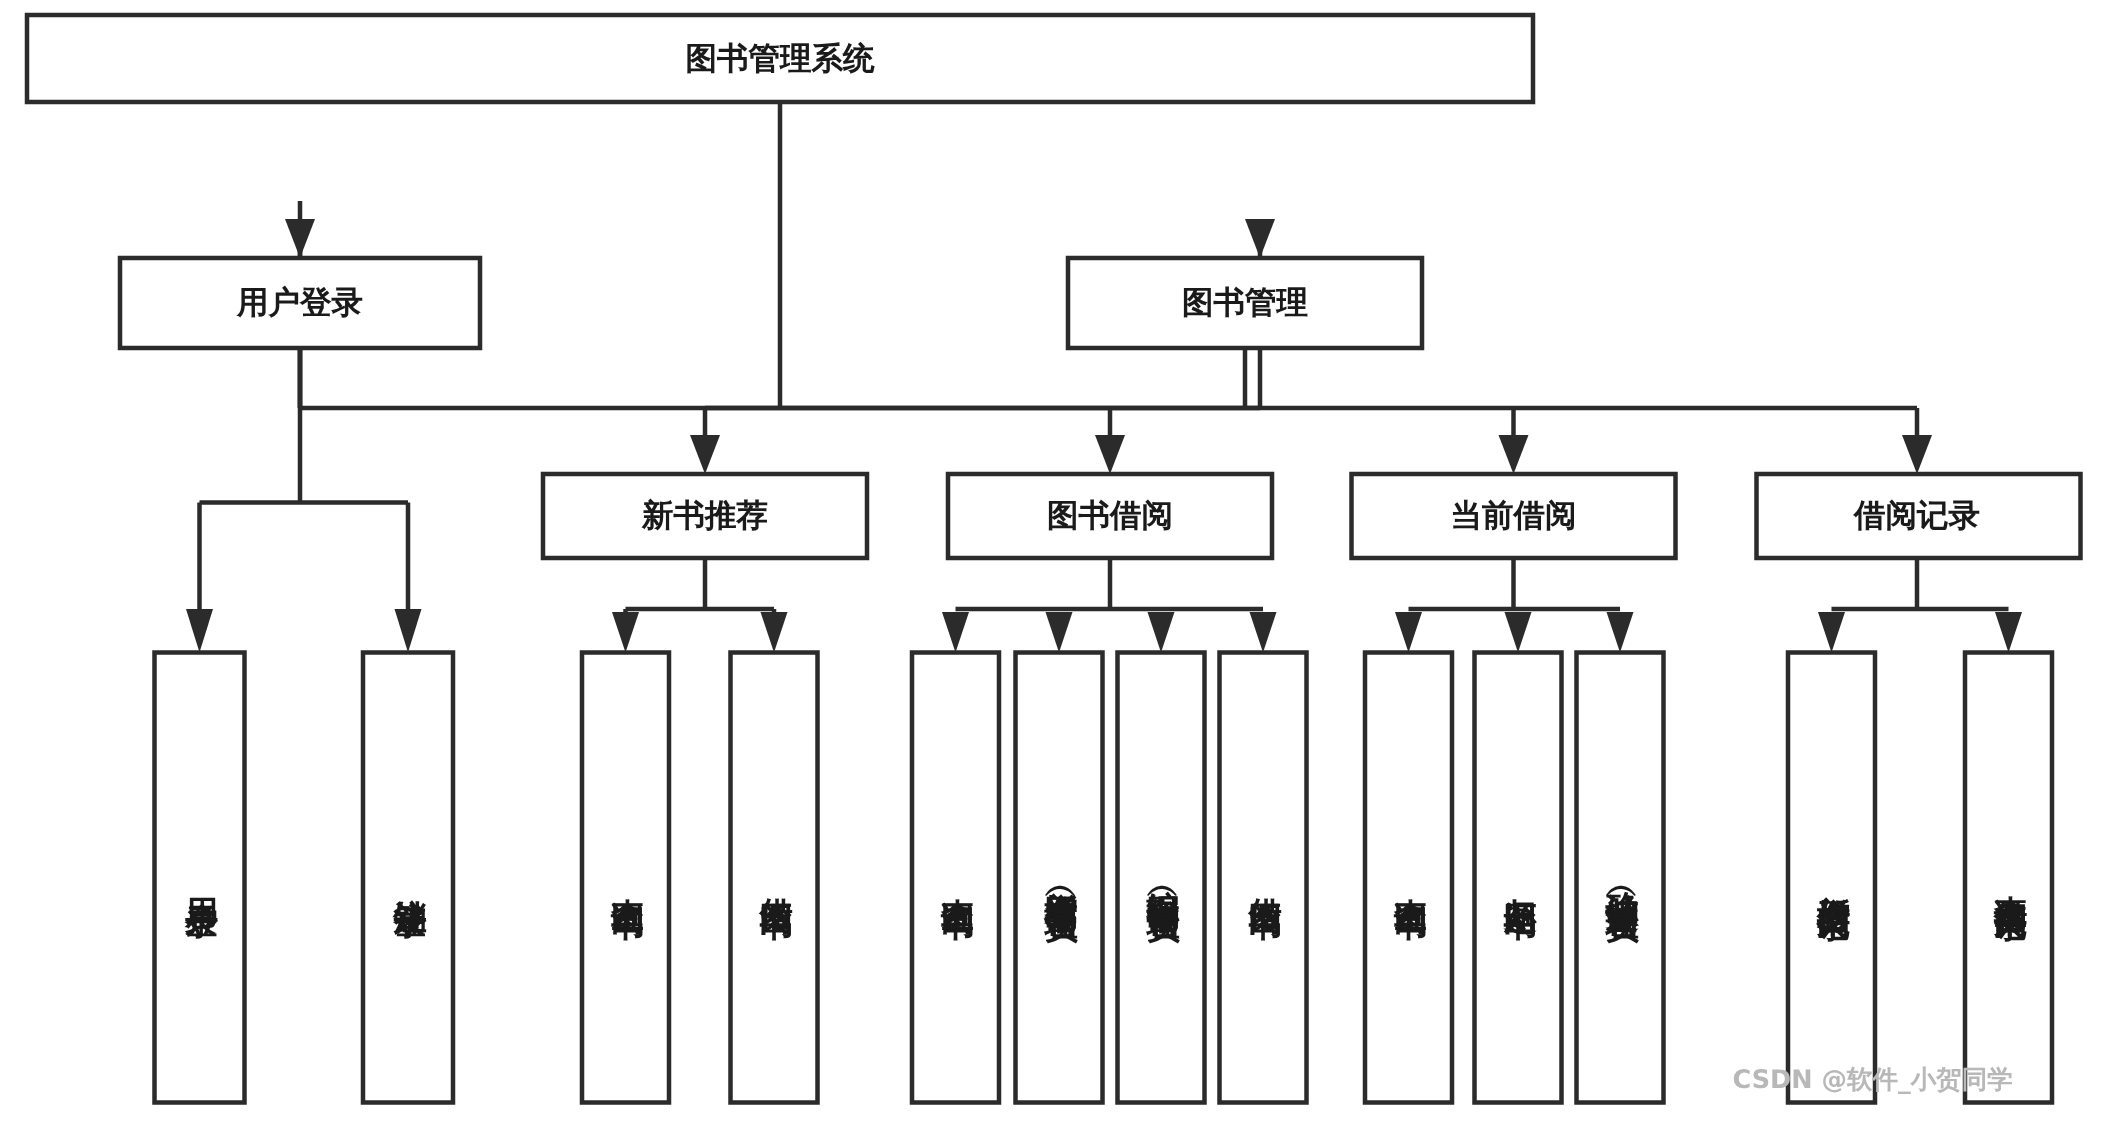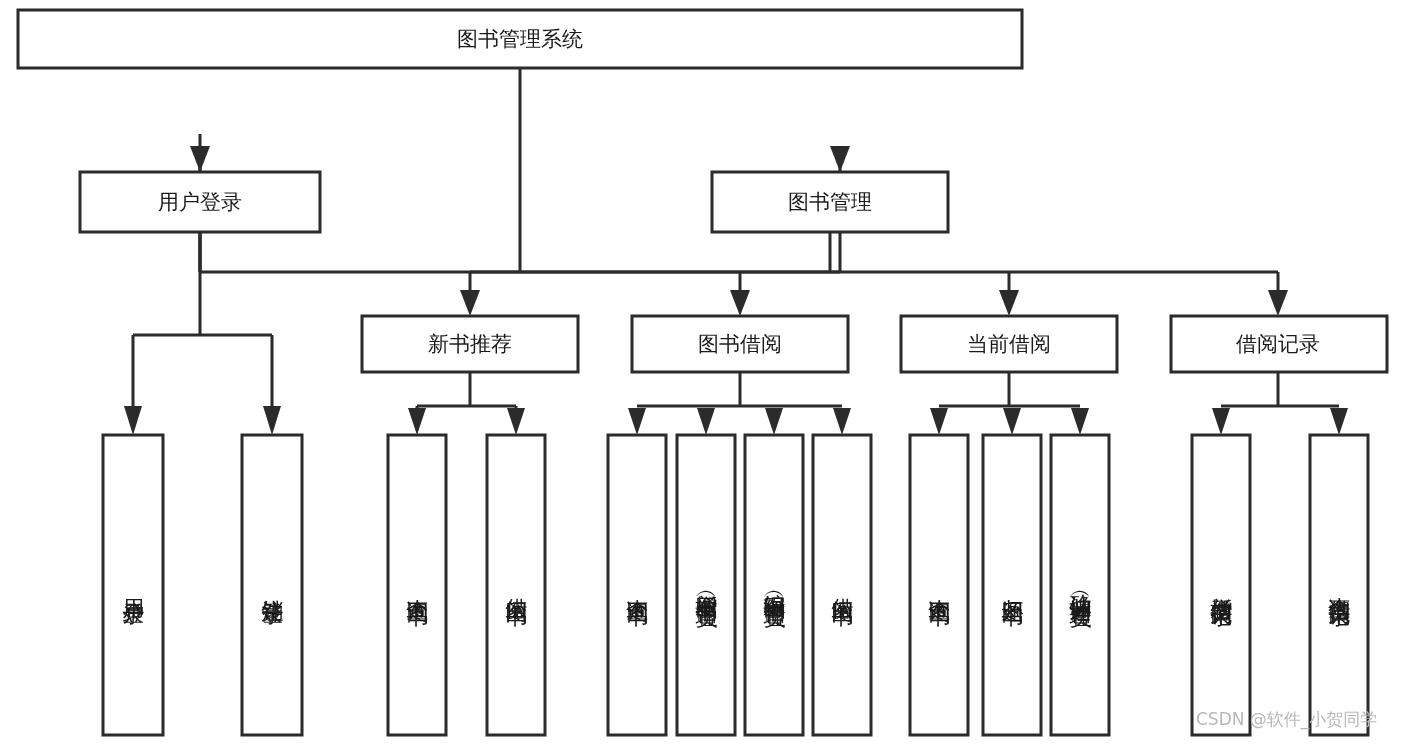--- a/index.html
+++ b/index.html
@@ -11,20 +11,21 @@
     width: 1405px;
     height: 747px;
     font-family: "DejaVu Sans", "Liberation Sans", sans-serif;
     overflow: hidden;
   }
   #diagram-root {
     position: relative;
     width: 1405px;
     height: 543px;
     background: #ffffff;
+    font-weight: bold;
   }
   svg#diagram-svg {
     position: absolute;
     top: 0;
     left: 0;
     width: 1405px;
     height: 747px;
     display: block;
   }
   .node-box {
@@ -202,15 +203,15 @@
   <div class="node-label-v" style="left:608px; top:435px; width:58px; height:300px;">查询图书</div>
   <div class="node-label-v" style="left:677px; top:435px; width:58px; height:300px;">新增图书（管理员）</div>
   <div class="node-label-v" style="left:745px; top:435px; width:58px; height:300px;">编辑图书（管理员）</div>
   <div class="node-label-v" style="left:813px; top:435px; width:58px; height:300px;">借阅图书</div>
   <div class="node-label-v" style="left:910px; top:435px; width:58px; height:300px;">查询图书</div>
   <div class="node-label-v" style="left:983px; top:435px; width:58px; height:300px;">归还图书</div>
   <div class="node-label-v" style="left:1051px; top:435px; width:58px; height:300px;">确认归还（管理员）</div>
   <div class="node-label-v" style="left:1192px; top:435px; width:58px; height:300px;">新增借阅记录</div>
   <div class="node-label-v" style="left:1310px; top:435px; width:58px; height:300px;">查询借阅记录</div>
 
-  <div class="watermark" style="left:1196px; top:708px;">CSDN @软件_小贺同学</div>
+  <div class="watermark" style="left:1155px; top:708px;">CSDN @软件_小贺同学</div>
 
 </div>
 
 </body></html>

